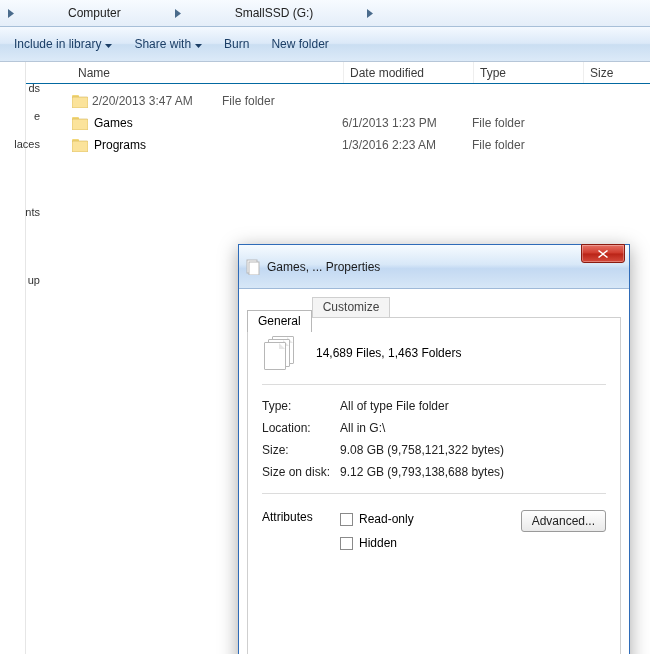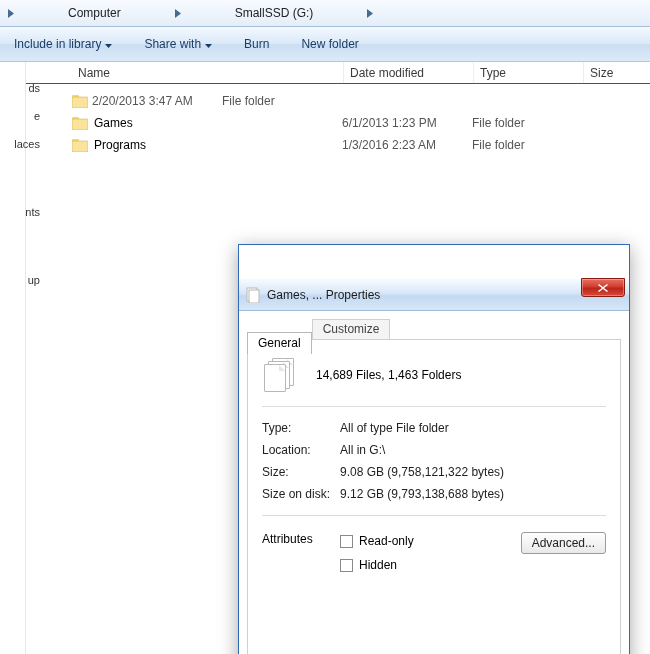--- a/index.html
+++ b/index.html
@@ -10,21 +10,21 @@
     height: 27px; display:flex; align-items:center;
     background: linear-gradient(#f7fbff,#e4eef9);
     border-bottom:1px solid #a7bfd8; padding-left:4px;gap:44px;
   }
   .addr .seg { padding:2px 6px; color:#222; cursor:default; }
   .addr .chev { width:14px; display:flex; align-items:center; justify-content:center; }
   .addr .chev svg { width:6px; height:9px; }
 
   
   .toolbar {
-    height: 35px; display:flex; align-items:center; gap:32px;
+    height: 35px; display:flex; align-items:center; gap:22px;
     padding:0 14px;
     background: linear-gradient(#f4f9ff,#dbe9f8 48%,#cadef2 52%,#dceaf8);
     border-bottom:1px solid #b6c6d8;
   }
   .toolbar .tbtn { color:#1b3e66; display:flex; align-items:center; gap:4px; cursor:default; }
   .toolbar .dd svg { width:7px; height:4px; }
 
   
   .main { display:flex; height: calc(100% - 62px); }
   .sidebar { width:26px; border-right:1px solid #e6e6e6; background:#fff; padding-top:12px;}
@@ -48,23 +48,23 @@
   .folder-ico .body { fill:#fbe39b; stroke:#caa63f; stroke-width:.5; }
 
   
   .dialog {
     position:absolute; left:212px; top:182px; width:392px; height:460px;
     border:1px solid #2e6bb8; background:#fff;
     box-shadow:0 4px 18px rgba(0,0,0,.35);
     display:flex; flex-direction:column;
   }
   .titlebar {
-    height:32px; display:flex; align-items:center;
+    height:44px; display:flex; align-items:center;
     background:linear-gradient(#f6fbff,#d8e8f8 45%,#c3d9f2 55%,#d7e7f7);
-    border-bottom:1px solid #9fb9d8; padding:0 4px 0 6px;margin-top:34px;
+    border-bottom:1px solid #9fb9d8; padding:0 4px 0 6px;
   }
   .titlebar .tic { width:16px; height:16px; margin-right:6px; }
   .titlebar .ttl { flex:1; color:#1b1b1b; font-size:12px; }
   .closebtn {
     width:44px; height:19px; border-radius:0 0 3px 3px;
     background:linear-gradient(#e67165,#cf3a2c 48%,#b92316 52%,#d64a3c);
     border:1px solid #8a1b10; display:flex; align-items:center; justify-content:center;
     box-shadow:inset 0 0 0 1px rgba(255,255,255,.3);
     align-self:flex-start; margin-top:-1px;
   }

